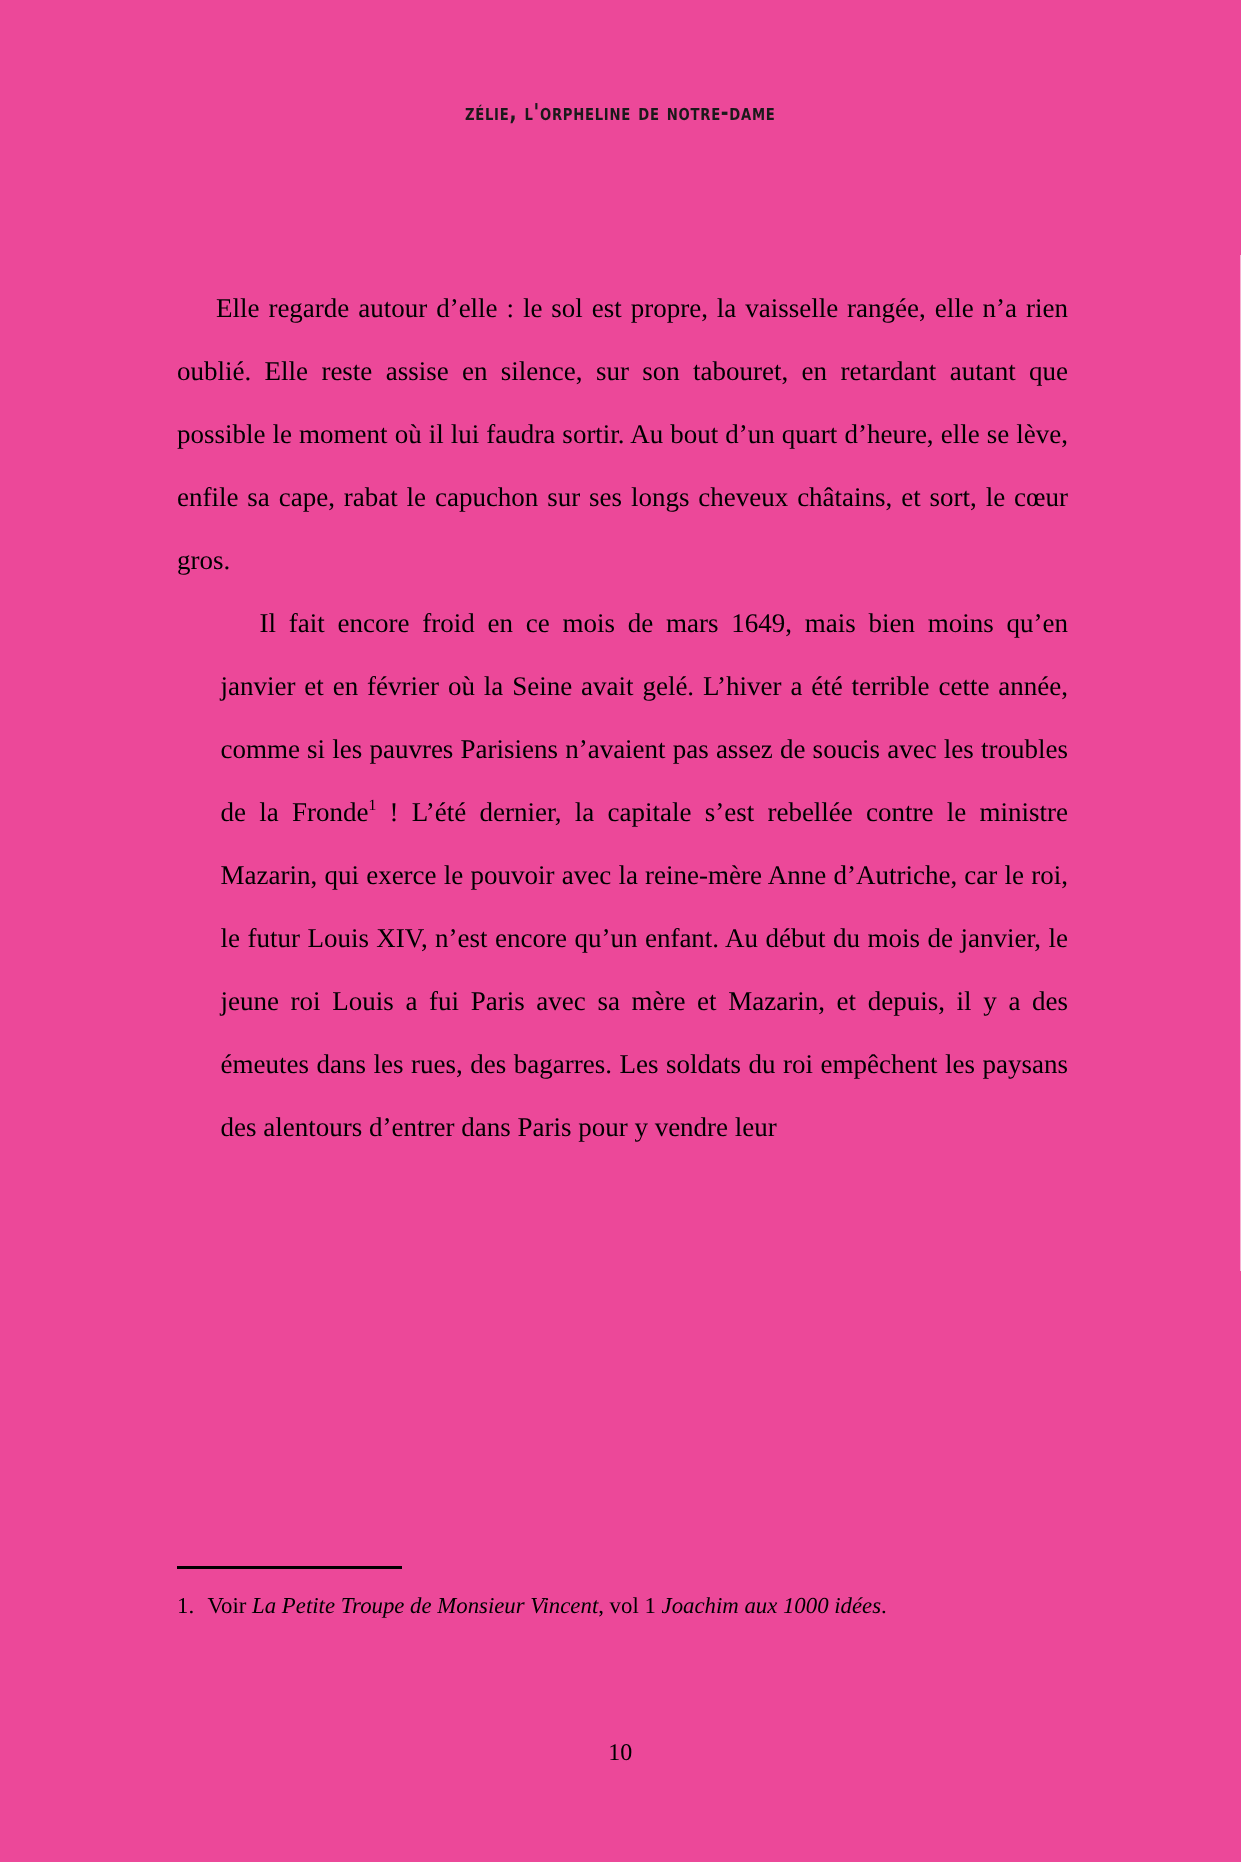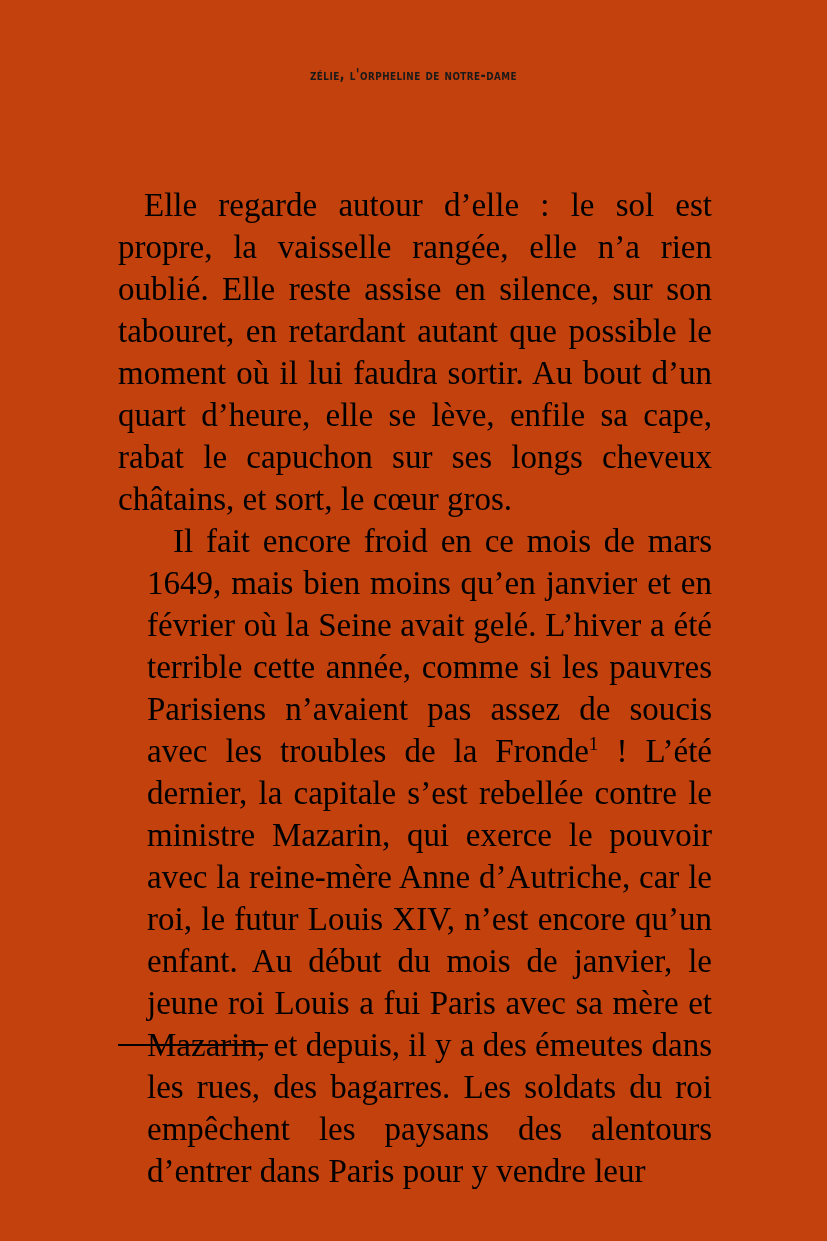--- a/index.html
+++ b/index.html
@@ -5,21 +5,21 @@
   html, body {
     margin: 0;
     padding: 0;
     background: #ffffff;
   }
 
   .page {
     position: relative;
     width: 827px;
     height: 1241px;
-    background: #c2410c;
+    background: #ec4899;
     overflow: hidden;
     font-family: "Liberation Serif", "DejaVu Serif", serif;
     color: #000000;
     -webkit-font-smoothing: antialiased;
   }
 
   
   .running-header {
     position: absolute;
     top: 66px;
@@ -43,21 +43,21 @@
     position: absolute;
     left: 118px;
     top: 184px;
     width: 594px;
   }
 
   .body-par {
     margin: 0;
     text-align: justify;
     text-justify: inter-word;
-    font-size: 33px;
+    font-size: 18px;
     line-height: 42px;
     text-indent: 26px;
     hyphens: manual;
     -webkit-hyphens: manual;
   }
 
   .body-par + .body-par {
     margin-top: 0;
     margin-left: 29px;
   }
@@ -123,16 +123,18 @@
   <div class="text-block">
 
     <p class="body-par">Elle regarde autour d’elle : le sol est propre, la vais­selle rangée, elle n’a rien oublié. Elle reste assise en silence, sur son tabouret, en retardant autant que possible le moment où il lui faudra sortir. Au bout d’un quart d’heure, elle se lève, enfile sa cape, rabat le capuchon sur ses longs cheveux châtains, et sort, le cœur gros.</p>
 
     <p class="body-par"><span>Il fait encore froid en ce mois de mars 1649, mais bien moins qu’en janvier et en février où la Seine avait gelé. L’hiver a été terrible cette année, comme si les pauvres Parisiens n’avaient pas assez de soucis avec les troubles de la Fronde</span><sup class="fn-ref">1</sup><span> ! L’été dernier, la capitale s’est rebellée contre le ministre Mazarin, qui exerce le pouvoir avec la reine-mère Anne d’Autriche, car le roi, le futur Louis XIV, n’est encore qu’un enfant. Au début du mois de janvier, le jeune roi Louis a fui Paris avec sa mère et Mazarin, et depuis, il y a des émeutes dans les rues, des bagarres. Les soldats du roi empêchent les paysans des alentours d’entrer dans Paris pour y vendre leur</span></p>
 
   </div>
 
   <div class="footnote-area">
     <div class="footnote-rule"></div>
+    <div class="footnote-text"><span class="footnote-num">1.</span><span>Voir </span><i>La Petite Troupe de Monsieur Vincent</i><span>, vol 1 </span><i>Joachim aux 1000 idées</i><span>.</span></div>
   </div>
 
+  <div class="folio">10</div>
 
 </div>
 
 </body></html>

